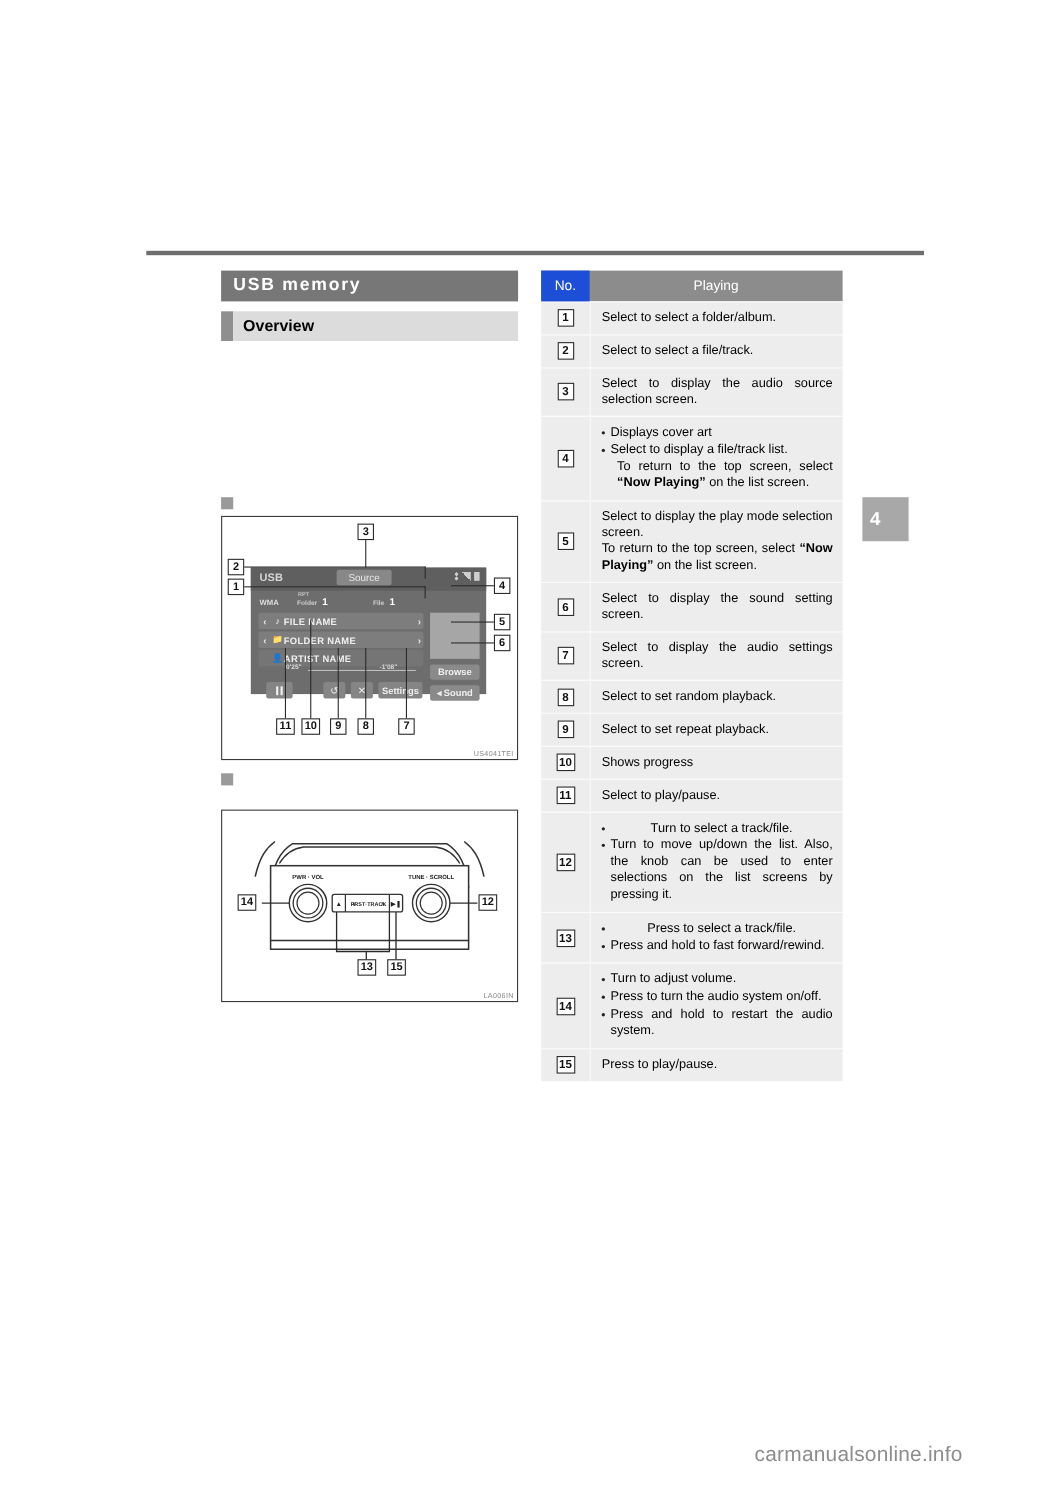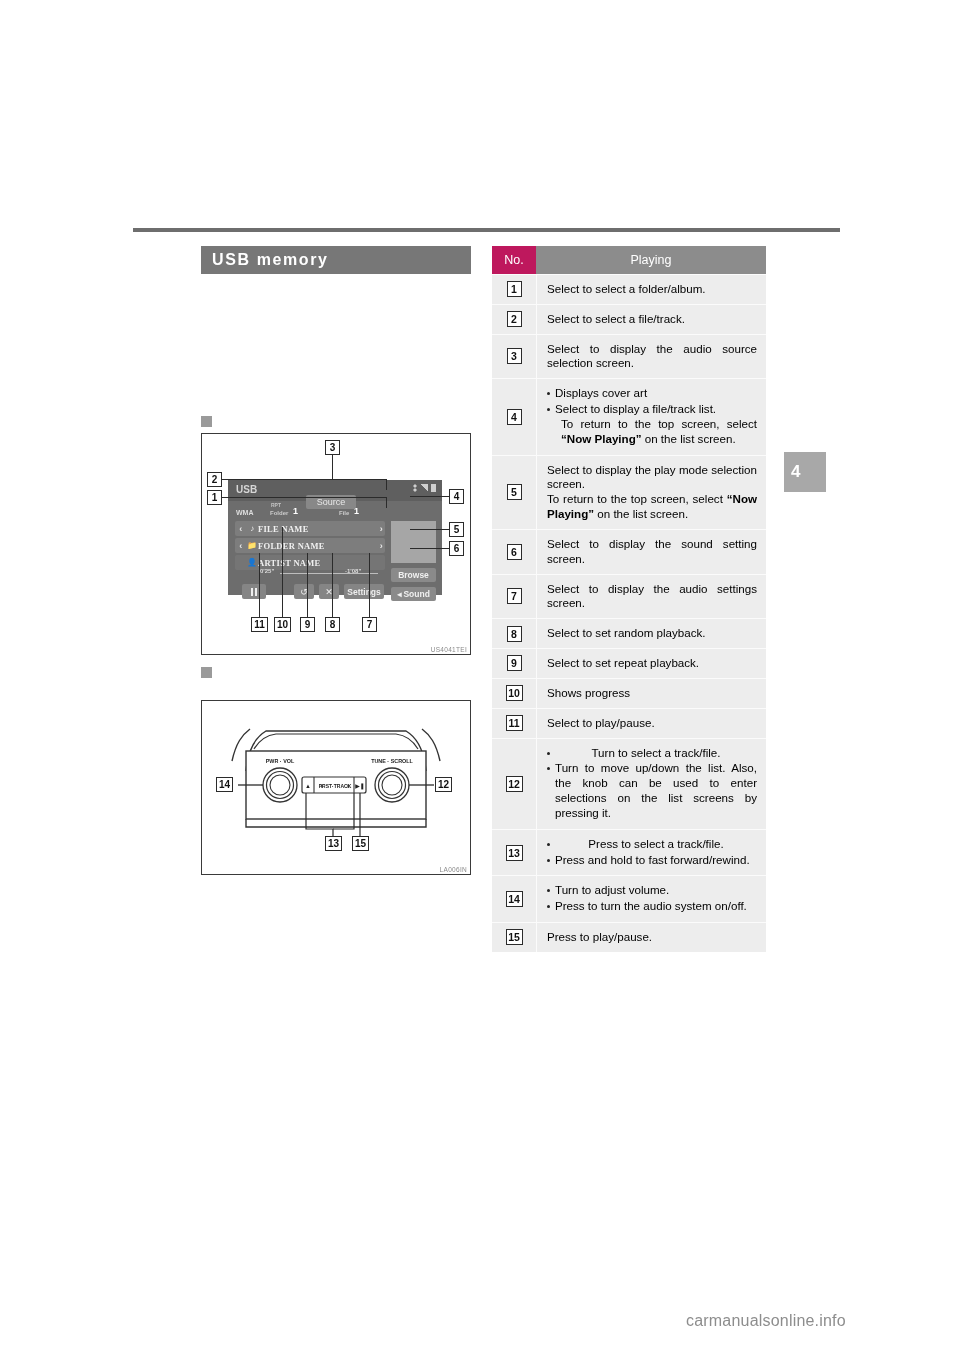--- a/index.html
+++ b/index.html
@@ -33,21 +33,21 @@
   .fig-box{border:1.6px solid #3a3a3a;box-sizing:border-box;background:#fff;position:relative;}
 
   
   .fig1{margin-top:6px;width:270px;height:222px;}
   .fig-code{position:absolute;right:3px;bottom:1px;font-size:6.5px;color:#8a8a8a;
             letter-spacing:.3px;font-family:"Liberation Sans",sans-serif;}
 
   .hu{position:absolute;left:26px;top:46px;width:214px;height:115px;background:#6d6d6d;}
   .hu-top{position:absolute;left:0;top:0;width:100%;height:21px;background:#5f5f5f;}
   .hu-usb{position:absolute;left:8px;top:4px;font-size:10px;color:#d6d6d6;font-weight:bold;}
-  .hu-source{position:absolute;left:78px;top:15px;width:50px;height:14px;background:#888;
+  .hu-source{position:absolute;left:78px;top:2px;width:50px;height:14px;background:#888;
              border-radius:2px;color:#e8e8e8;font-size:9px;display:flex;align-items:center;
              justify-content:center;}
   .hu-stat{position:absolute;right:6px;top:4px;display:flex;gap:3px;align-items:flex-end;}
   .st-bt{width:4px;height:8px;background:#cfcfcf;
          clip-path:polygon(50% 0,100% 25%,0 75%,50% 100%,50% 0,0 25%,100% 75%,50% 100%);}
   .st-sig{width:8px;height:8px;background:linear-gradient(to top right,transparent 50%,#cfcfcf 50%);}
   .st-bat{width:5px;height:8px;background:#cfcfcf;}
 
   .hu-meta{position:absolute;left:0;top:22px;width:100%;height:17px;}
   .m-rpt{position:absolute;left:43px;top:0px;font-size:5px;color:#c4c4c4;font-weight:bold;}
@@ -55,21 +55,21 @@
   .m-folder{position:absolute;left:42px;top:8px;font-size:6px;color:#ccc;font-weight:bold;}
   .m-folder-n{position:absolute;left:65px;top:4px;font-size:9px;color:#fff;font-weight:bold;}
   .m-file{position:absolute;left:111px;top:8px;font-size:6px;color:#ccc;font-weight:bold;}
   .m-file-n{position:absolute;left:126px;top:4px;font-size:9px;color:#fff;font-weight:bold;}
 
   .row-btn{position:absolute;left:7px;width:150px;height:15px;background:#7d7d7d;
            border-radius:2px;display:flex;align-items:center;color:#f0f0f0;font-size:8.5px;
            font-weight:bold;letter-spacing:.3px;}
   .row-btn .arr{width:12px;text-align:center;font-size:9px;color:#e8e8e8;}
   .row-btn .ric{width:11px;text-align:center;font-size:8px;}
-  .row-btn .rtx{flex:1;font-family:Liberation Serif, serif;}
+  .row-btn .rtx{flex:1;}
   .row-btn .arr-r{position:absolute;right:2px;font-size:9px;color:#e8e8e8;}
 
   .r1{top:41px;} .r2{top:58px;} 
   .r3{top:75px;background:#757575;}
 
   .cover{position:absolute;left:163px;top:41px;width:45px;height:42px;background:#a6a6a6;}
   .browse{position:absolute;left:163px;top:88px;width:45px;height:14px;background:#8a8a8a;
           border-radius:2px;color:#f0f0f0;font-size:8.5px;display:flex;align-items:center;
           justify-content:center;font-weight:bold;text-align:right;}
   .sound{position:absolute;left:163px;top:107px;width:45px;height:14px;background:#8a8a8a;
@@ -100,57 +100,61 @@
   .cal.w2{width:17px;}
   .lead{position:absolute;background:#2b2b2b;}
 
   
   .fig2{margin-top:22px;width:270px;height:175px;}
   .hw-svg{position:absolute;left:0;top:0;}
 
   
   .tbl{position:absolute;left:492px;top:246px;width:274px;border:none;}
   .th{display:flex;height:28px;background:#8c8c8c;color:#fff;font-size:12.5px;}
-  .th .c1{width:44px;display:flex;align-items:center;justify-content:center;background:#be185d;}
+  .th .c1{width:44px;display:flex;align-items:center;justify-content:center;background:#1d4ed8;}
   .th .c2{flex:1;display:flex;align-items:center;justify-content:center;}
   .tr{display:flex;background:#ededed;border-top:1px solid #fbfbfb;}
   .tr .c1{width:44px;display:flex;align-items:center;justify-content:center;
           flex-shrink:0;border-right:1px solid #fbfbfb;}
   .tr .c2{flex:1;padding:7px 9px 7px 10px;box-sizing:border-box;font-size:11.6px;
           line-height:1.28;text-align:justify;}
   .numbox{width:15px;height:16px;border:1.1px solid #2b2b2b;background:#fff;
           display:flex;align-items:center;justify-content:center;font-size:10.5px;
           font-weight:bold;color:#111;box-sizing:border-box;}
   .numbox.wide{width:17px;}
   ul.bl{margin:0;padding:0;list-style:none;}
   ul.bl li{position:relative;padding-left:8px;margin:0 0 1px 0;}
   ul.bl li:before{content:"";position:absolute;left:0;top:6px;width:3px;height:3px;
                   border-radius:50%;background:#222;}
   ul.bl li .ind{display:block;padding-left:6px;}
   .b{font-weight:bold;}
   .ctr-just{text-align:justify;}
   .no-just{text-align:center;}
 
-  .watermark{position:absolute;left:686px;top:1312px;font-size:16px;color:#8d8d8d;
+  .watermark{position:absolute;left:686px;top:1312px;font-size:19px;color:#8d8d8d;
              letter-spacing:.2px;}
 </style>
 </head>
 <body>
 
 <div class="page">
 
   <div class="top-rule"></div>
 
   <div class="chap-bar"></div>
   <div class="chap-tab">4</div>
 
   <div class="left-col">
 
     <div class="sec-title">USB memory</div>
 
+    <div class="sub-title-wrap">
+      <div class="sub-bar"></div>
+      <div class="sub-title">Overview</div>
+    </div>
 
     <div style="height:142px"></div>
     <div class="marker"></div>
 
     <div class="fig-box fig1">
 
       <div class="hu">
         <div class="hu-top"></div>
         <div class="hu-usb">USB</div>
         <div class="hu-source">Source</div>
@@ -417,20 +421,21 @@
     </div>
 
     <div class="tr">
       <div class="c1">
           <div class="numbox wide">14</div>
         </div>
       <div class="c2 no-just">
         <ul class="bl">
           <li><span>Turn to adjust volume.</span></li>
           <li><span>Press to turn the audio system on/off.</span></li>
+          <li><span>Press and hold to restart the audio system.</span></li>
         </ul>
       </div>
     </div>
 
     <div class="tr">
       <div class="c1">
           <div class="numbox wide">15</div>
         </div>
       <div class="c2 no-just">Press to play/pause.</div>
     </div>

